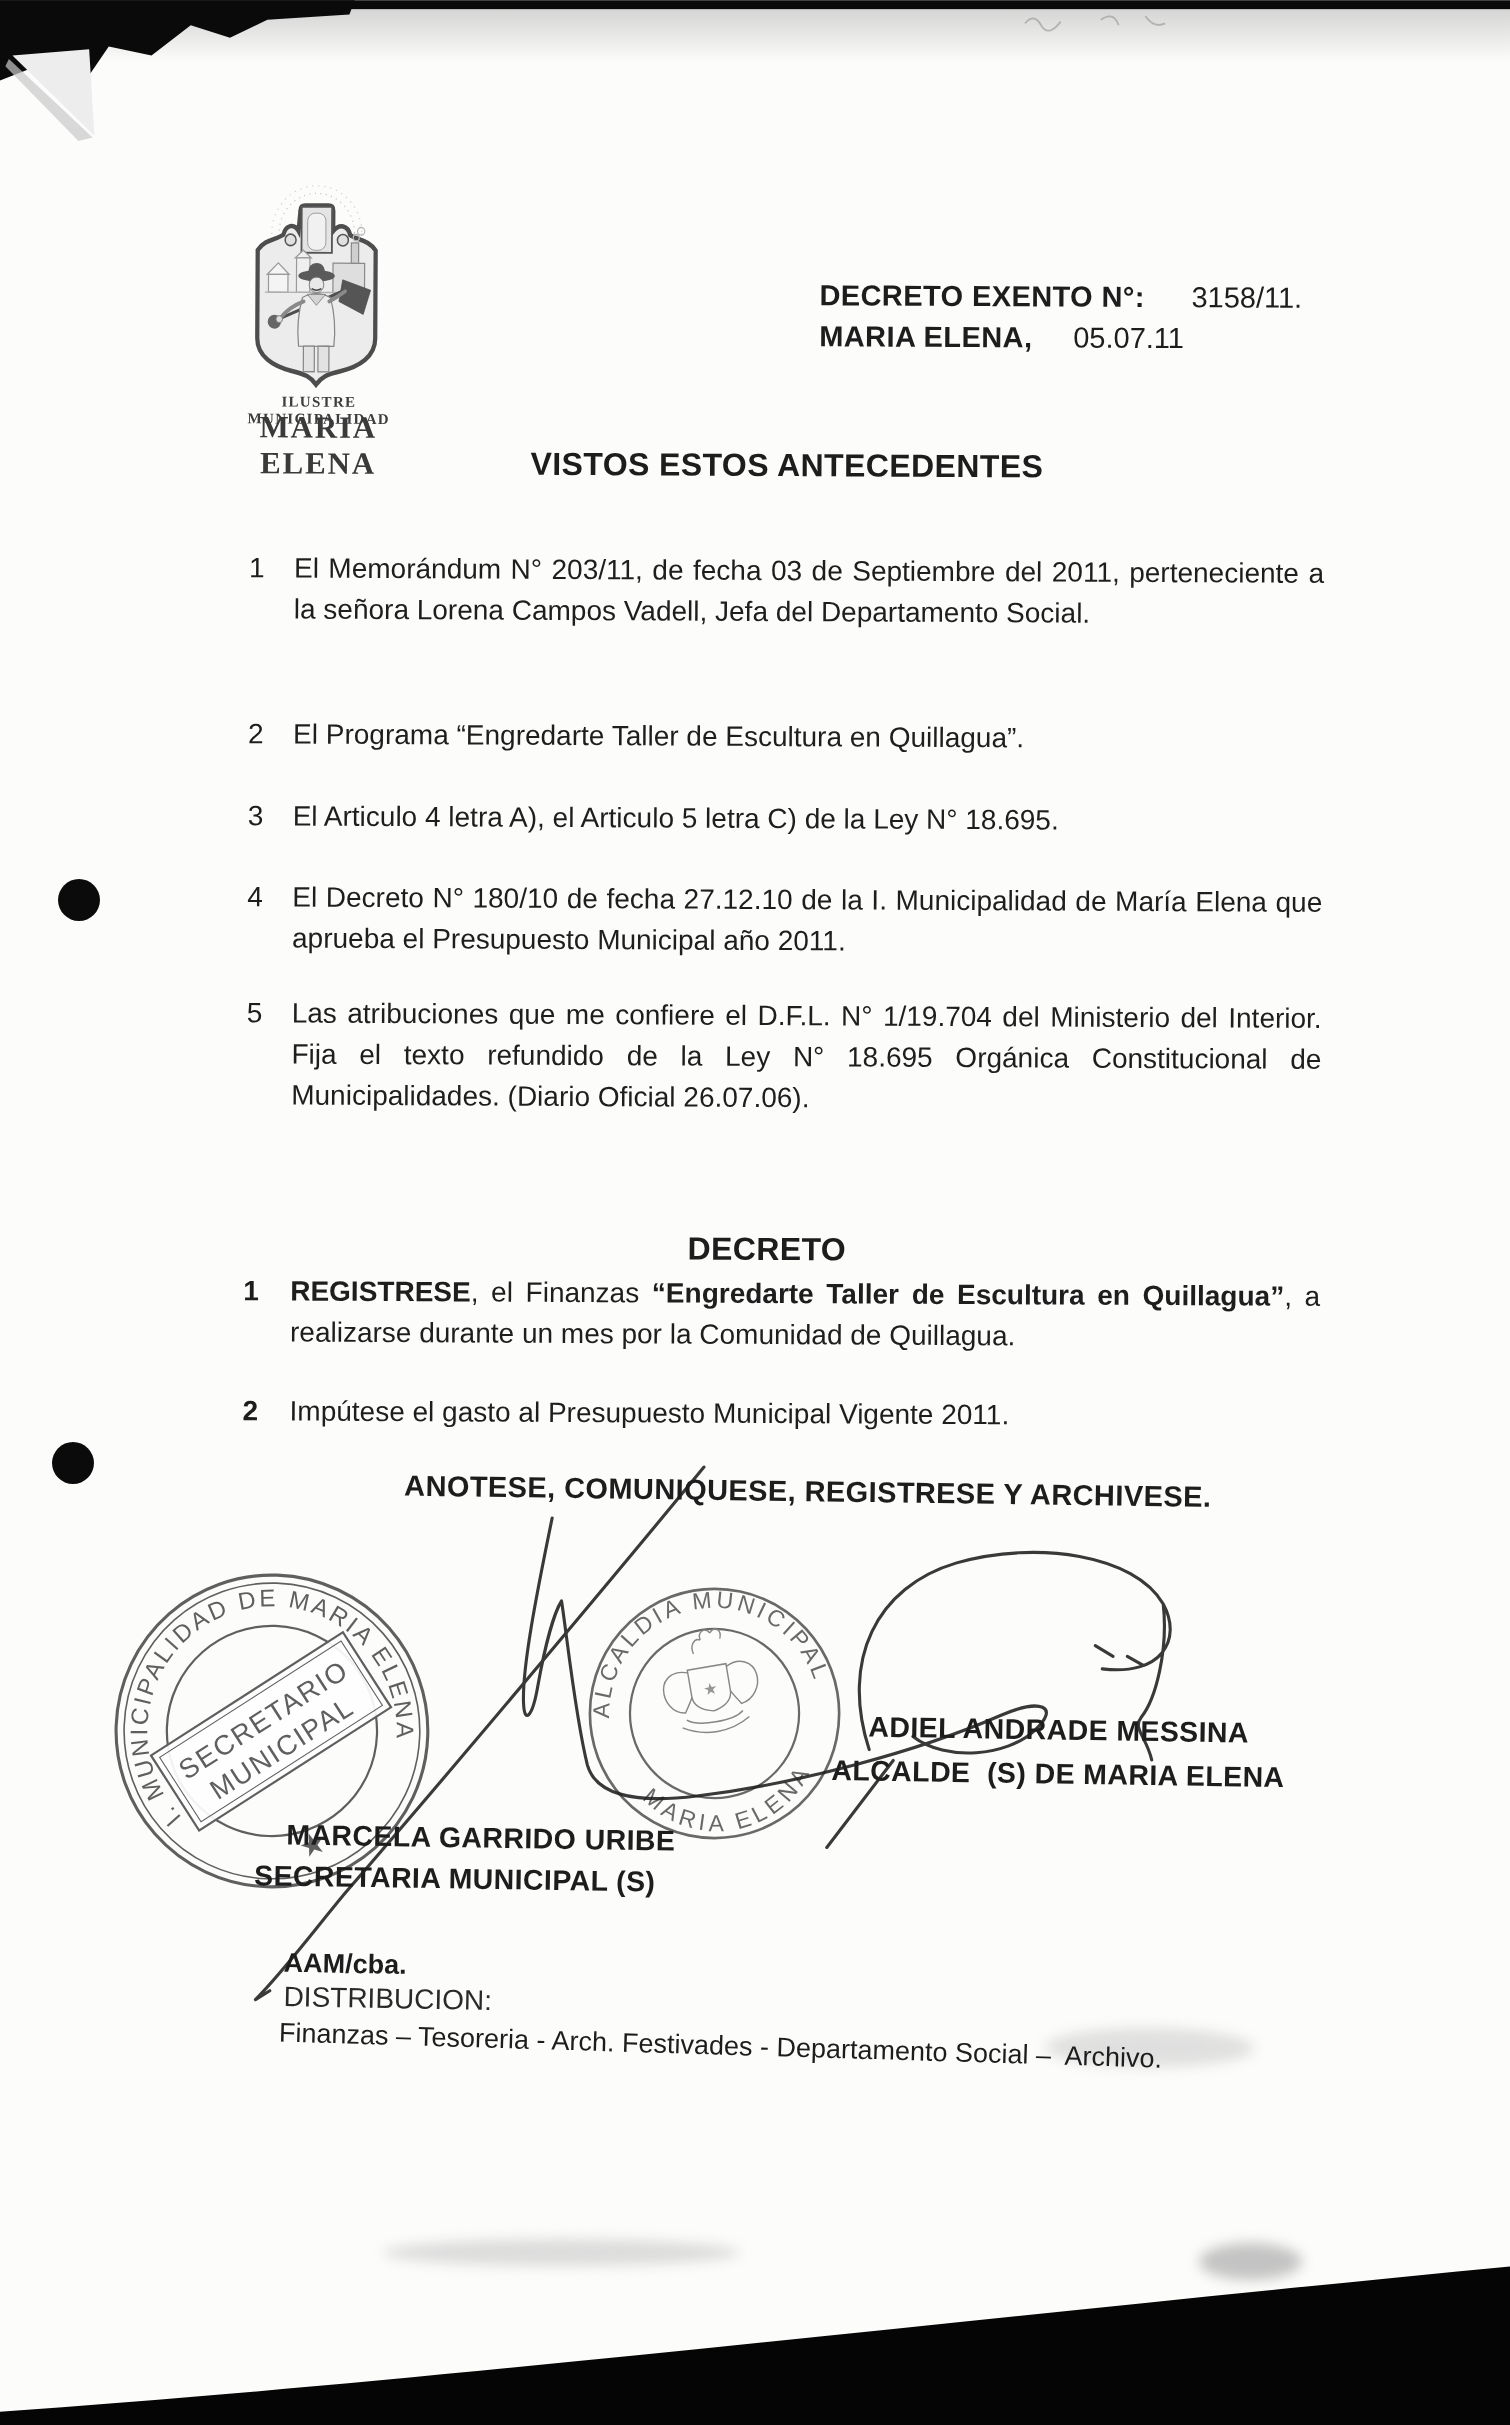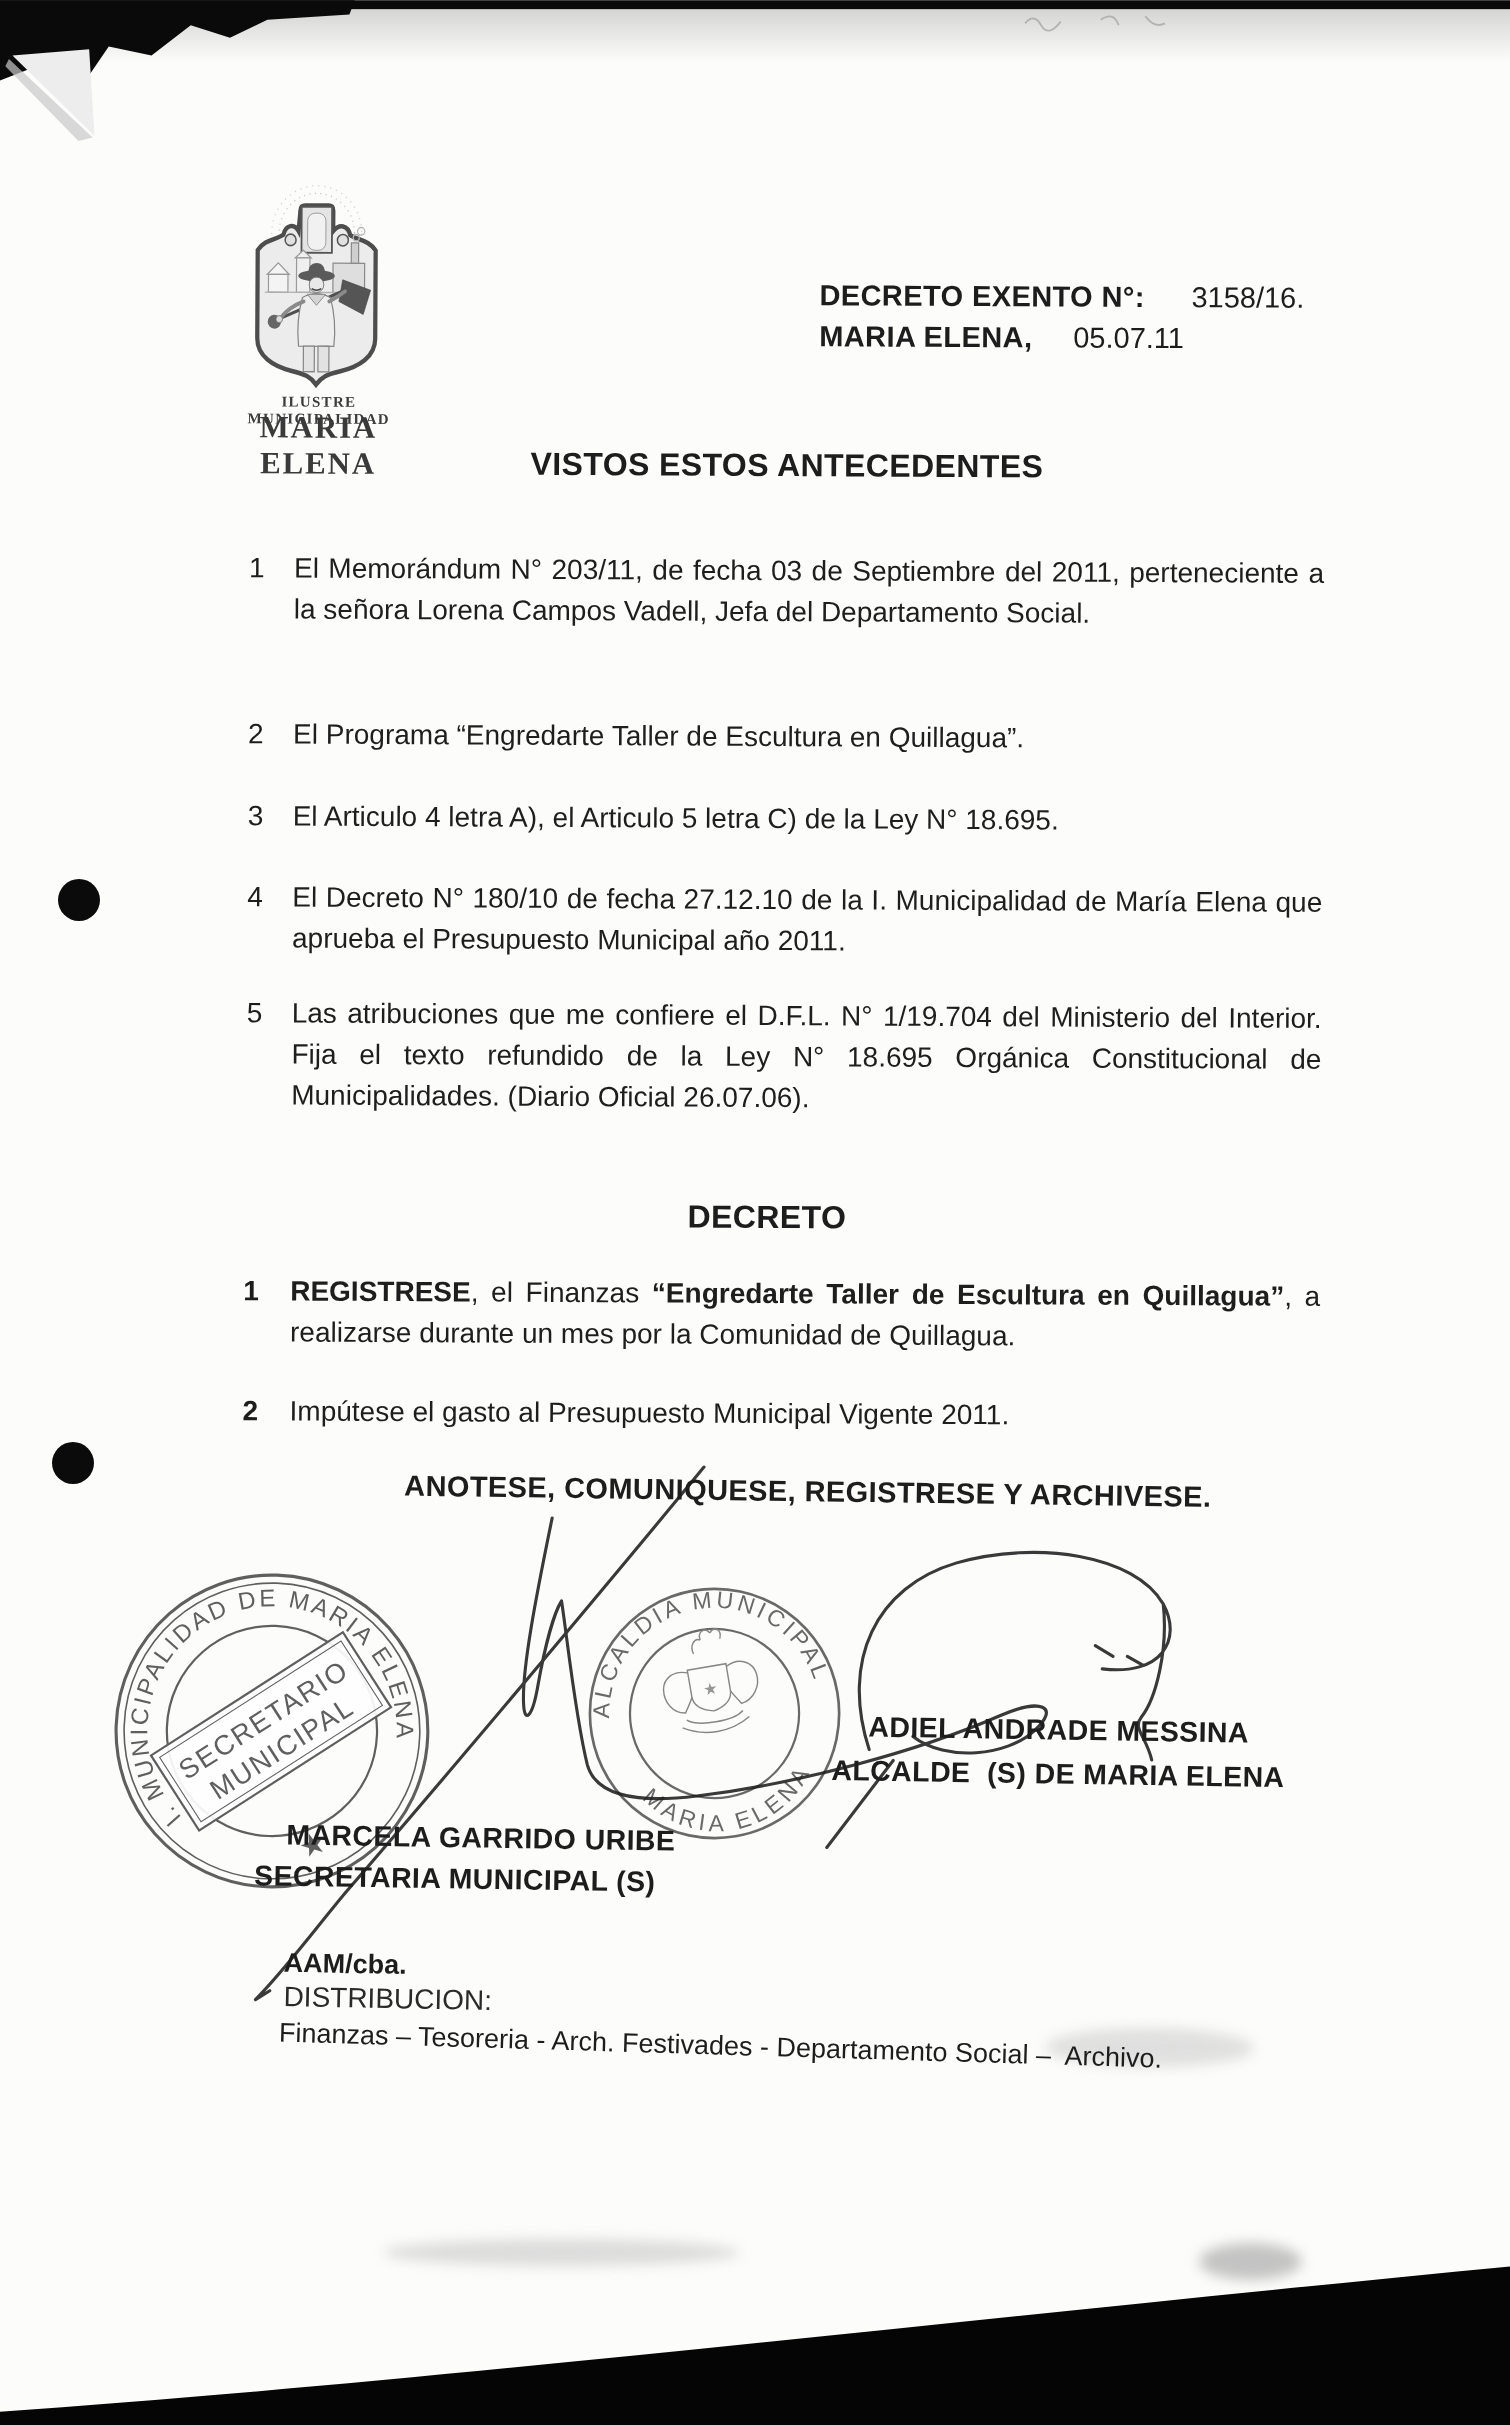--- a/index.html
+++ b/index.html
@@ -67,42 +67,42 @@
       <ellipse cx="125" cy="152" rx="30" ry="9" fill="#5a5a5a"></ellipse>
       <path d="M111,150 Q111,132 125,132 Q139,132 139,150 Z" fill="#5a5a5a"></path>
       <circle cx="125" cy="166" r="12" fill="#e9e9e9" stroke="#777" stroke-width="1.5"></circle>
       <path d="M117,172 Q125,177 133,172" stroke="#444" stroke-width="2.5" fill="none"></path>
       <path d="M110,181 L140,181 L125,198 Z" fill="#d4d4d4" stroke="#888" stroke-width="1.5"></path>
     </svg>
     <div class="logo-org">ILUSTRE MUNICIPALIDAD</div>
     <div class="logo-name">MARIA ELENA</div>
 
     <div class="hdr-label" style="left:821px;top:275px;">DECRETO EXENTO N°:</div>
-    <div class="hdr-val" style="left:1193px;top:275px;">3158/16.</div>
+    <div class="hdr-val" style="left:1193px;top:275px;">3158/11.</div>
     <div class="hdr-label" style="left:821px;top:316px;">MARIA ELENA,</div>
     <div class="hdr-val" style="left:1075px;top:316px;">05.07.11</div>
 
     <div class="sec-title" style="left:533px;top:443px;">VISTOS ESTOS ANTECEDENTES</div>
 
     <div class="inum" style="left:252px;top:546px;">1</div>
     <div class="para" style="left:297px;top:546px;width:1030px;">El Memorándum N° 203/11, de fecha 03 de Septiembre del 2011, perteneciente a la señora Lorena Campos Vadell, Jefa del Departamento Social.</div>
 
     <div class="inum" style="left:252px;top:712px;">2</div>
     <div class="para" style="left:297px;top:712px;width:1030px;">El Programa “Engredarte Taller de Escultura en Quillagua”.</div>
 
     <div class="inum" style="left:252px;top:794px;">3</div>
     <div class="para" style="left:297px;top:794px;width:1030px;">El Articulo 4 letra A), el Articulo 5 letra C) de la Ley N° 18.695.</div>
 
     <div class="inum" style="left:252px;top:875px;">4</div>
     <div class="para" style="left:297px;top:875px;width:1030px;">El Decreto N° 180/10 de fecha 27.12.10 de la I. Municipalidad de María Elena que aprueba el Presupuesto Municipal año 2011.</div>
 
     <div class="inum" style="left:252px;top:991px;">5</div>
     <div class="para" style="left:297px;top:991px;width:1030px;">Las atribuciones que me confiere el D.F.L. N° 1/19.704 del Ministerio del Interior. Fija el texto refundido de la Ley N° 18.695 Orgánica Constitucional de Municipalidades. (Diario Oficial 26.07.06).</div>
 
-    <div class="sec-title" style="left:694px;top:1195px;">DECRETO</div>
+    <div class="sec-title" style="left:694px;top:1227px;">DECRETO</div>
 
     <div class="inum dnum" style="left:250px;top:1269px;">1</div>
     <div class="para" style="left:297px;top:1269px;width:1030px;"><span class="b">REGISTRESE</span><span>, el Finanzas </span><span class="b">“Engredarte Taller de Escultura en Quillagua”</span><span>, a realizarse durante un mes por la Comunidad de Quillagua.</span></div>
 
     <div class="inum dnum" style="left:250px;top:1389px;">2</div>
     <div class="para" style="left:297px;top:1389px;width:1030px;"><span>Impútese el gasto al Presupuesto Municipal Vigente 2011.</span></div>
 
     <div class="sec-title" style="left:412px;top:1471px;font-size:29px;transform:rotate(0.5deg);">ANOTESE, COMUNIQUESE, REGISTRESE Y ARCHIVESE.</div>
 
     <svg class="stamp-svg" style="left:85px;top:1538px;" width="392" height="383" viewBox="0 0 440 430">

